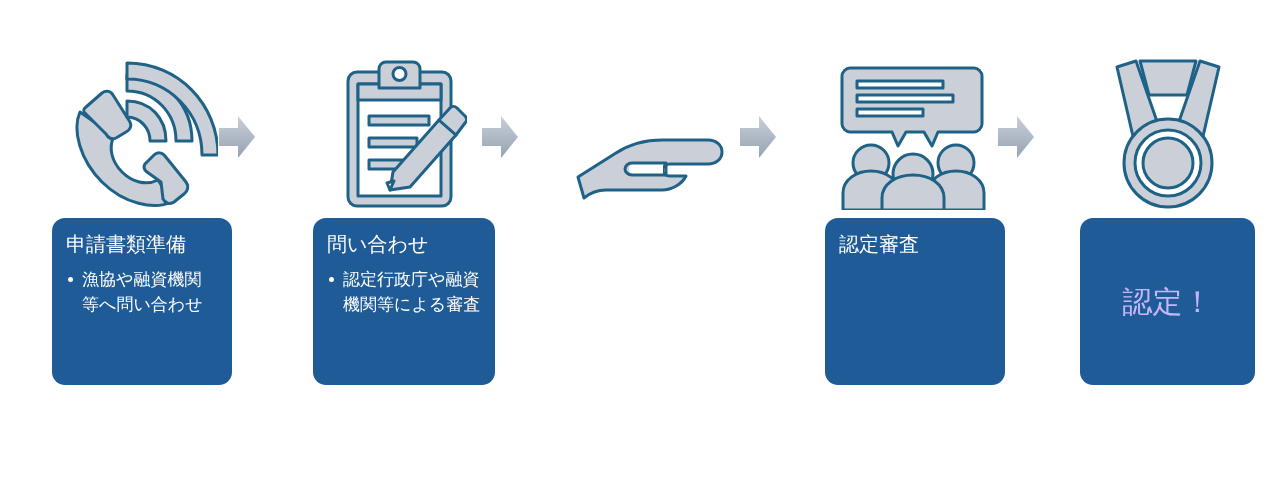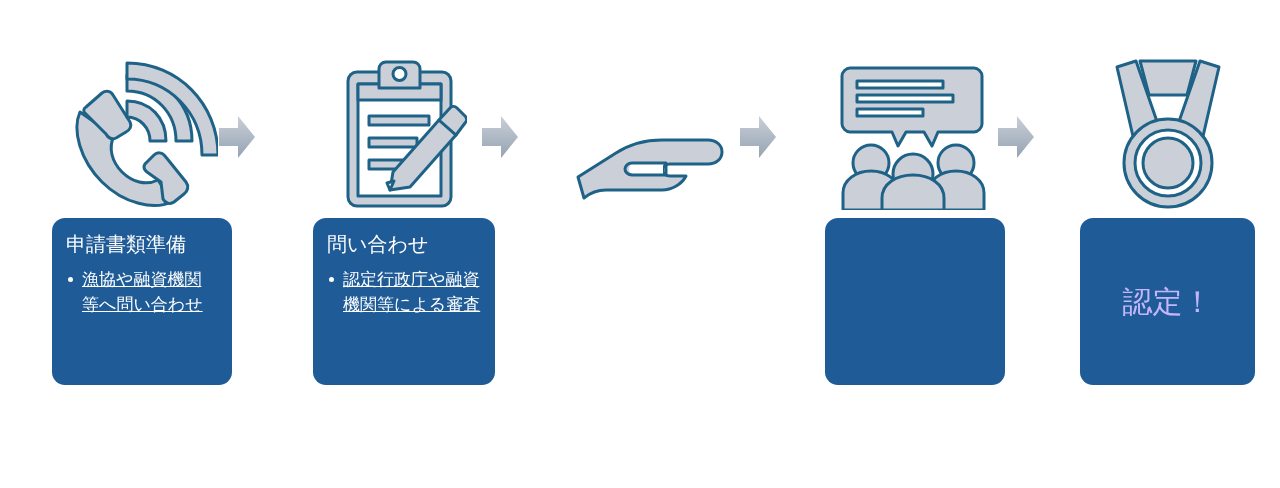--- a/index.html
+++ b/index.html
@@ -64,21 +64,20 @@
     list-style: none;
     margin: 10px 0 0 0;
     padding: 0;
   }
   .bullets li {
     position: relative;
     padding-left: 16px;
     font-size: 17px;
     line-height: 25px;
     font-weight: 400;
-    text-decoration: underline;
   }
   .bullets li::before {
     content: "";
     position: absolute;
     left: 2px;
     top: 10px;
     width: 5px;
     height: 5px;
     border-radius: 50%;
     background: #ffffff;
@@ -246,20 +245,21 @@
 
           <circle cx="116" cy="101" r="18"></circle>
           <path d="M88 148 L88 131 C88 118, 101 109, 116 109 C131 109, 144 118, 144 131 L144 148 Z"></path>
 
           <circle cx="73" cy="112" r="20" fill="#CBD0D8"></circle>
           <path d="M42 148 L42 136 C42 122, 56 113, 73 113 C90 113, 104 122, 104 136 L104 148 Z"></path>
         </g>
       </svg>
     </div>
     <div class="card">
+      <div class="card-title">認定審査</div>
     </div>
   </div>
 
   <div class="arrow" style="left:998px;">
     <svg width="36" height="48" viewBox="0 0 36 48">
       <defs>
         <linearGradient id="ag4" x1="0" y1="0" x2="0" y2="1">
           <stop offset="0%" stop-color="#C9CFD8"></stop>
           <stop offset="100%" stop-color="#96A3B3"></stop>
         </linearGradient>

